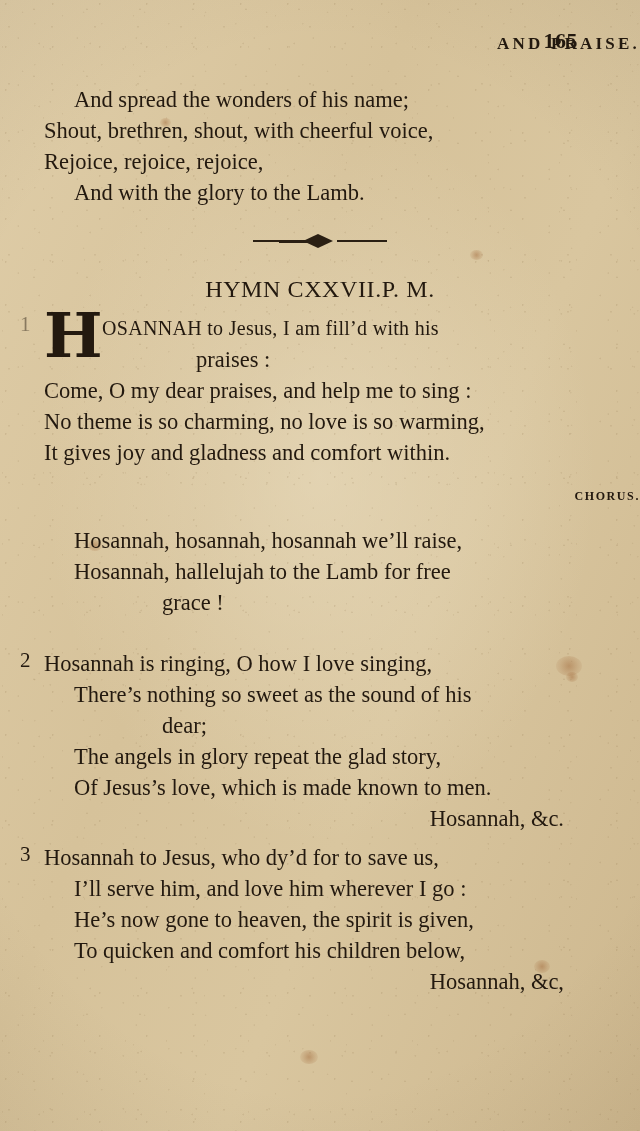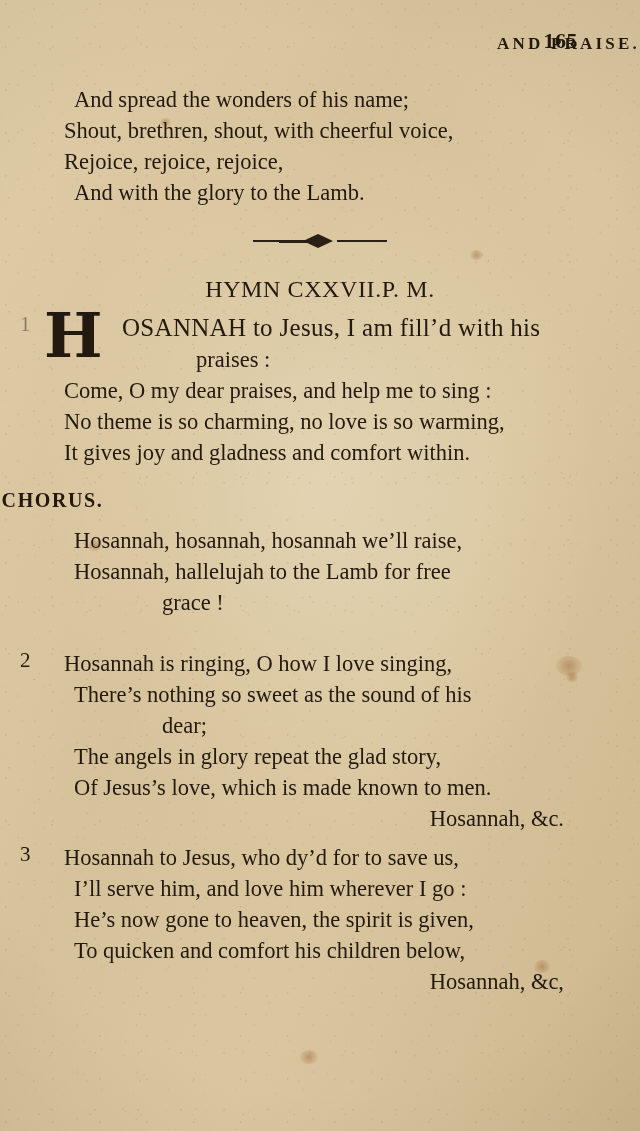--- a/index.html
+++ b/index.html
@@ -90,21 +90,21 @@
     position: absolute;
     left: 44px;
     right: 30px;
   }
   .line {
     position: relative;
     font-size: 22.5px;
     line-height: 31px;
     white-space: nowrap;
   }
-  .ind-0  { padding-left: 0; margin-left: 20px; }
+  .ind-0  { padding-left: 0; }
   .ind-1  { padding-left: 30px; }
   .ind-3  { padding-left: 118px; }
   .line.right { text-align: right; padding-right: 46px; white-space: normal; }
 
   
   .vnum {
     position: absolute;
     left: -24px;
     top: 0;
     font-size: 21px;
@@ -168,38 +168,37 @@
     font-family: "DejaVu Serif", "Liberation Serif", serif;
     letter-spacing: -1px;
   }
   #dc-line1 {
     padding-left: 58px;
     font-size: 22.5px;
     line-height: 31px;
     white-space: nowrap;
   }
   #dc-line1 .smallcaps {
-    font-size: 25px;
+    font-size: 20px;
     letter-spacing: 0.3px;
-    margin-left: 20px;
   }
   #dc-line2 {
     padding-left: 152px;
     font-size: 22.5px;
     line-height: 31px;
   }
 
   
   #chorus-label {
     position: absolute;
     top: 489px;
     left: 0;
     right: 0;
-    text-align: left;
-    font-size: 20px;
+    text-align: right;
+    font-size: 12px;
     font-weight: bold;
     letter-spacing: 1.6px;
     text-indent: 1.6px;
   }
 </style>
 </head>
 <body>
 
 <div id="page">
 

